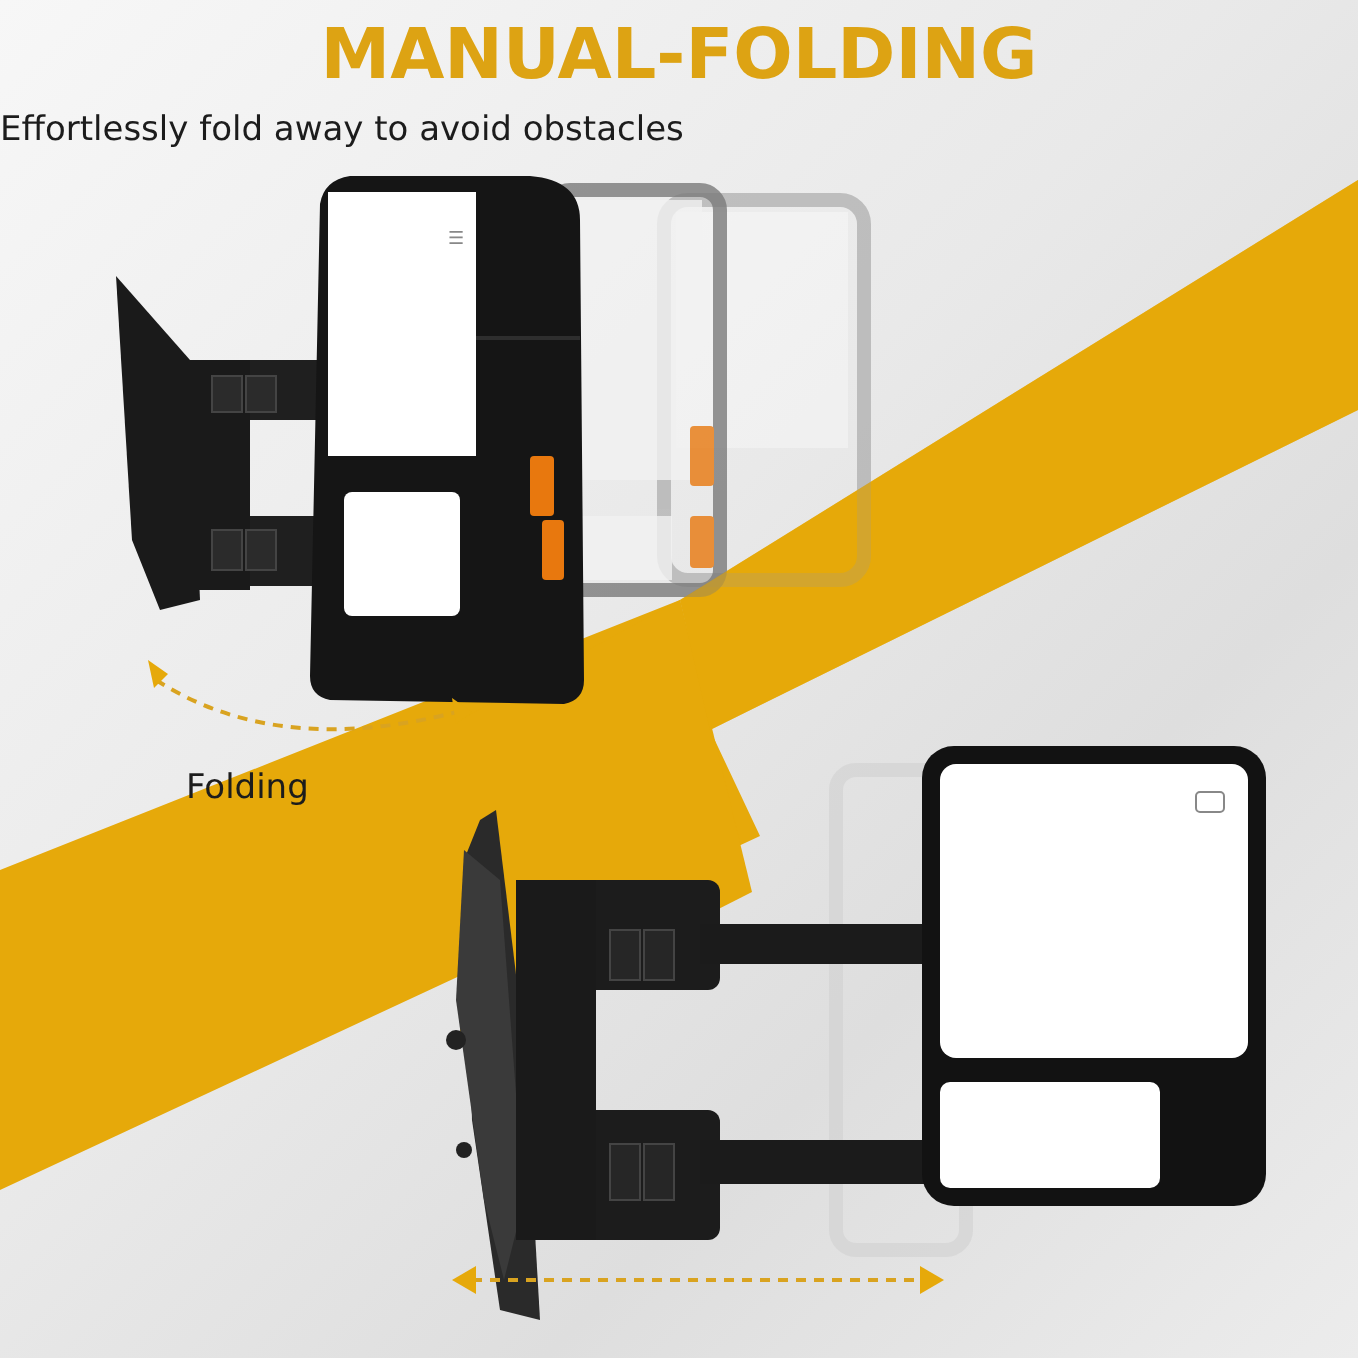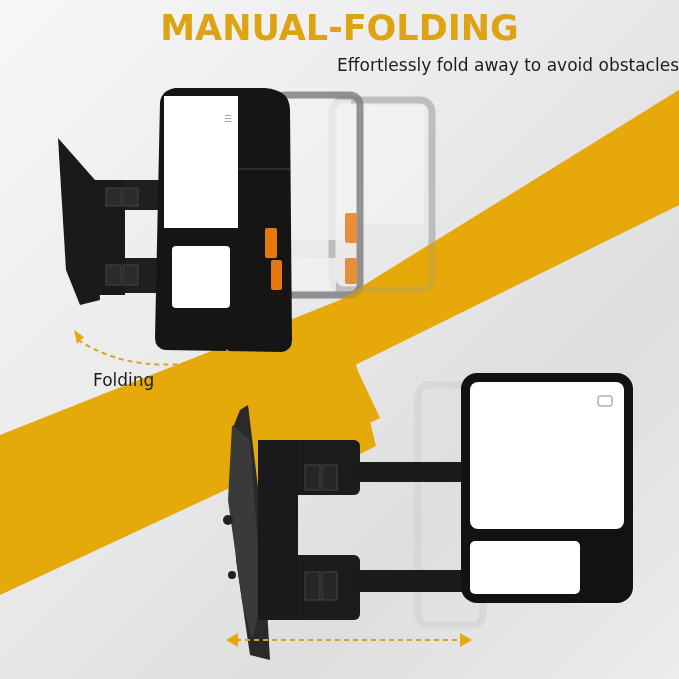--- a/index.html
+++ b/index.html
@@ -1,21 +1,21 @@
 <!DOCTYPE html>
 <html><head>
 <meta charset="utf-8">
 <style>
   html,body{margin:0;padding:0;}
   body{width:679px;height:679px;overflow:hidden;background:#ececec;position:relative;font-family:"DejaVu Sans","Liberation Sans",sans-serif;}
   .stage{position:absolute;left:0;top:0;width:679px;height:679px;background:linear-gradient(135deg,#f7f7f7 0%,#e9e9e9 45%,#dedede 70%,#ececec 100%);}
   svg.bg{position:absolute;left:0;top:0;}
   .title{position:absolute;left:0;width:679px;top:8px;text-align:center;font-family:"DejaVu Sans",sans-serif;font-weight:bold;font-size:35px;letter-spacing:0px;}
-  .subtitle{position:absolute;left:0;width:679px;top:55px;text-align:right;font-family:"DejaVu Sans",sans-serif;font-size:17px;color:#1c1c1c;}
-  .label{position:absolute;font-family:"DejaVu Sans",sans-serif;font-size:17px;color:#1c1c1c;}
+  .subtitle{position:absolute;left:0;width:679px;top:55px;text-align:left;font-family:"DejaVu Sans",sans-serif;font-size:17px;color:#1c1c1c;}
+  .label{position:absolute;font-family:"DejaVu Sans",sans-serif;font-size:17px;color:#1c1c1c;margin-top:14px;}
 </style>
 </head>
 <body>
 
 <div class="stage">
   <svg class="bg" width="679" height="679" viewBox="0 0 679 679">
 
     <polygon points="679,90 679,205 355,365 340,300" fill="#E6A90A"></polygon>
     <polygon points="0,528 0,435 340,300 355,365 380,418 0,595" fill="#E6A90A"></polygon>
     <polygon points="340,300 355,360 376,446 230,520 230,360" fill="#E6A90A"></polygon>

